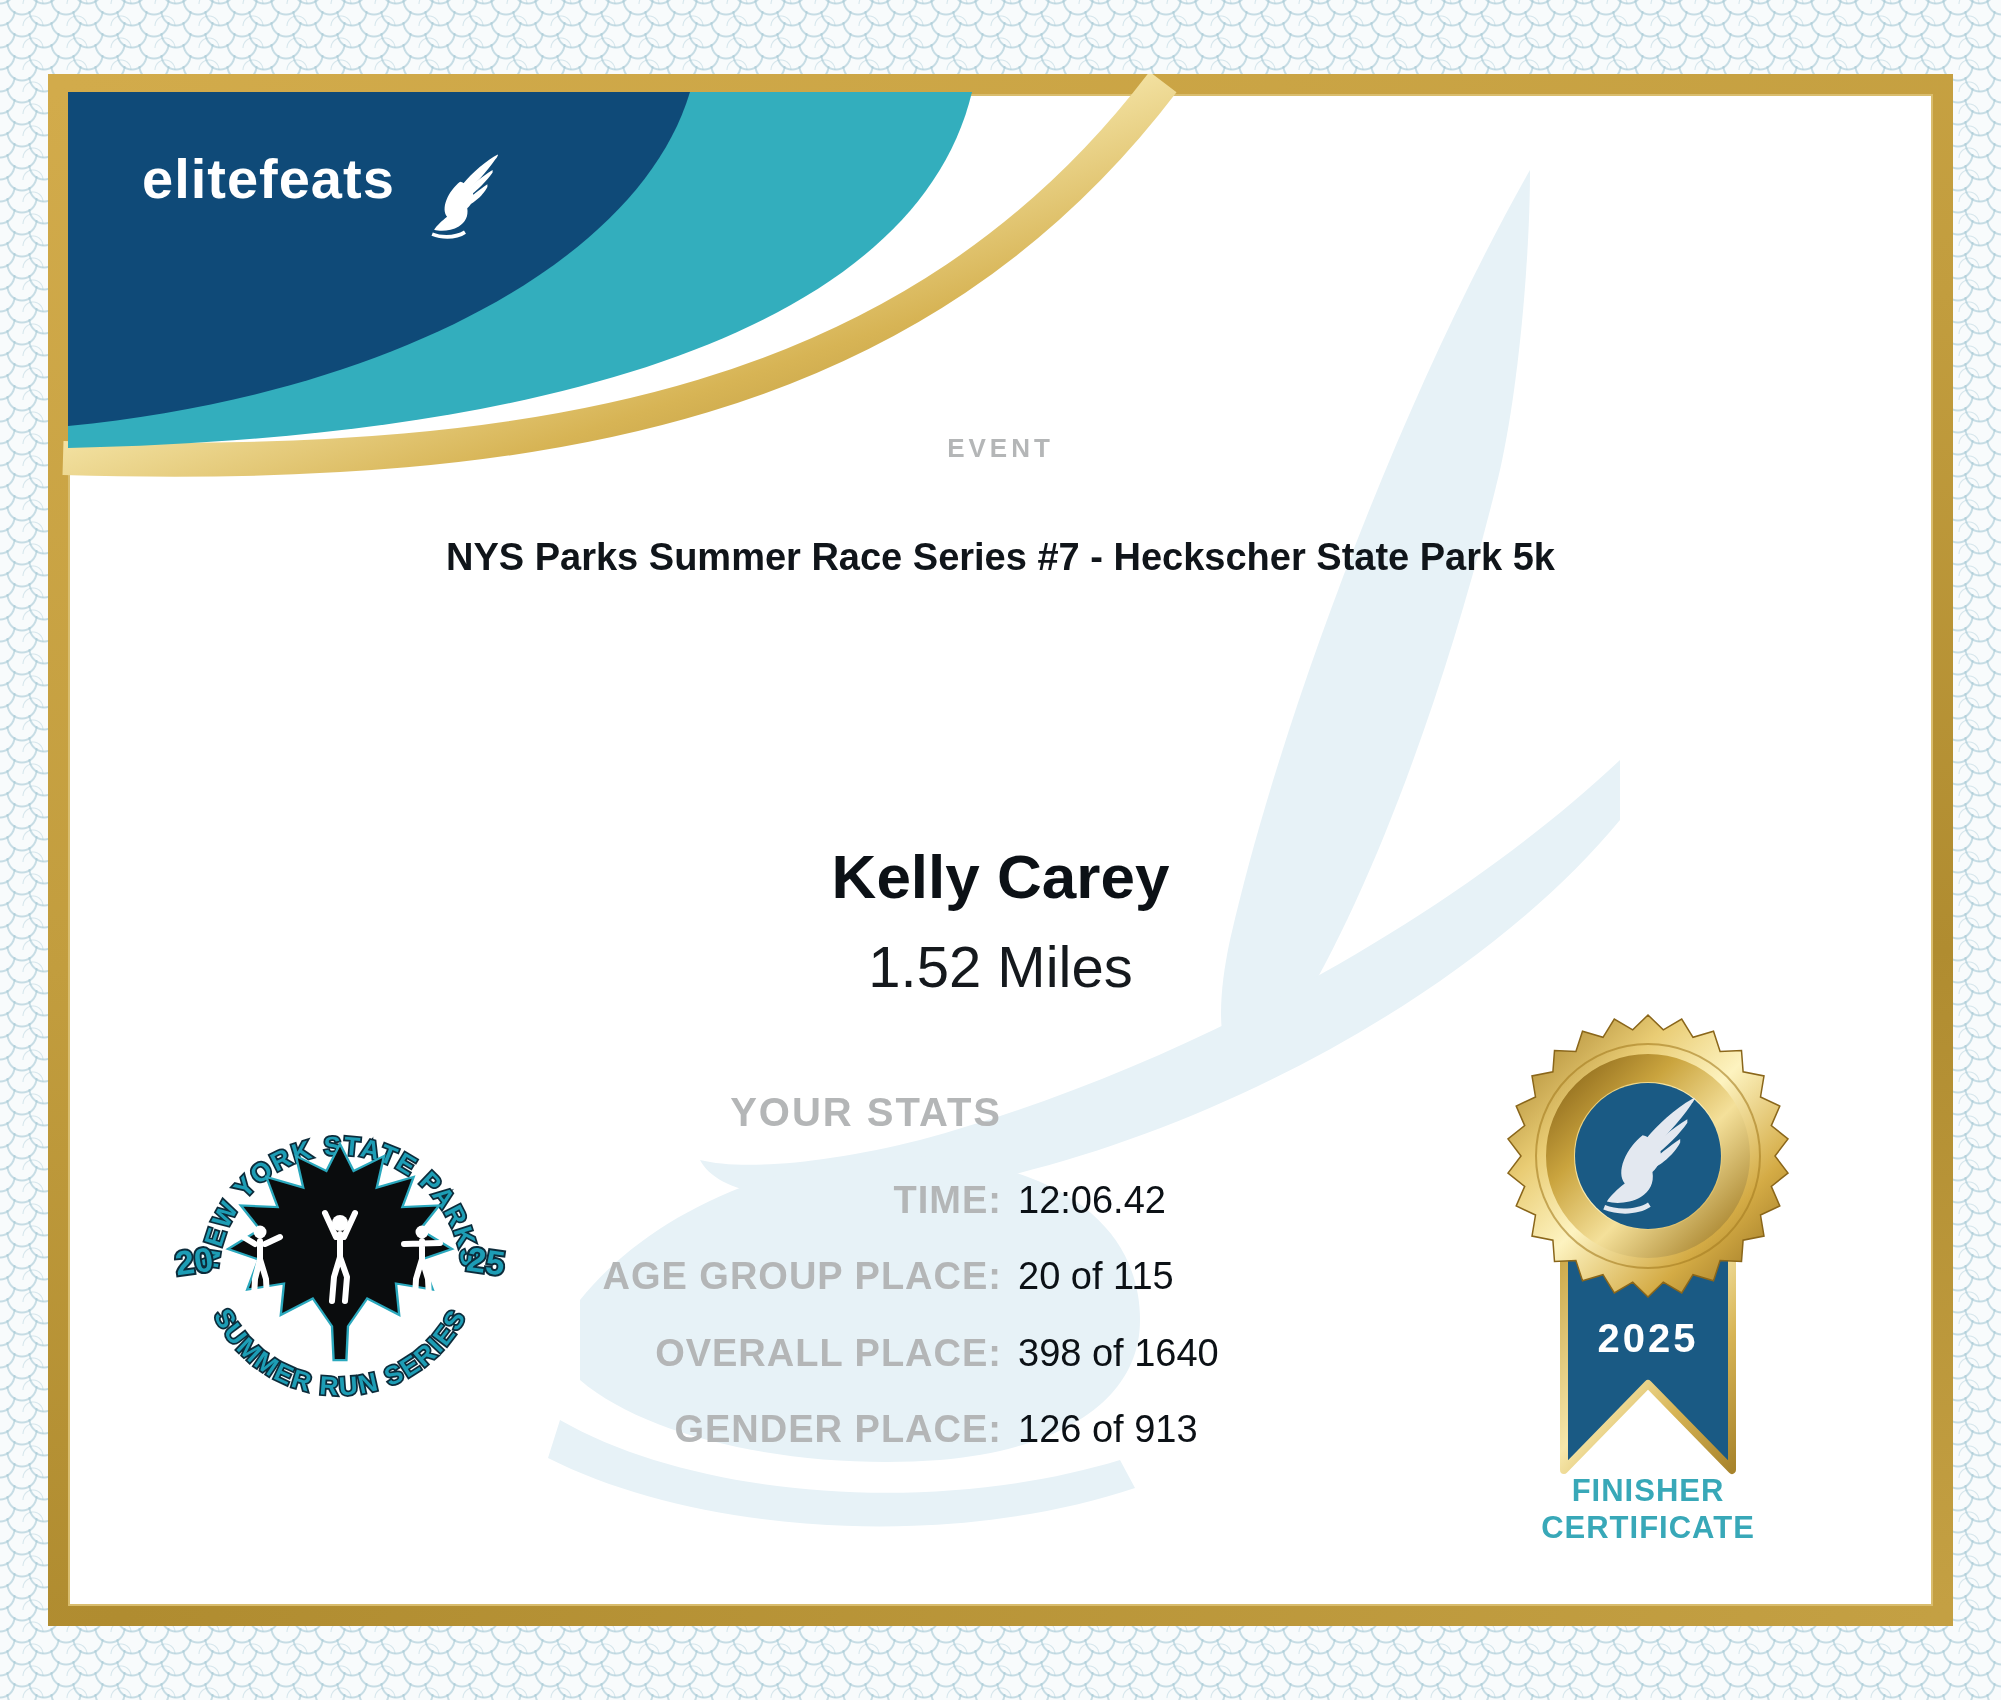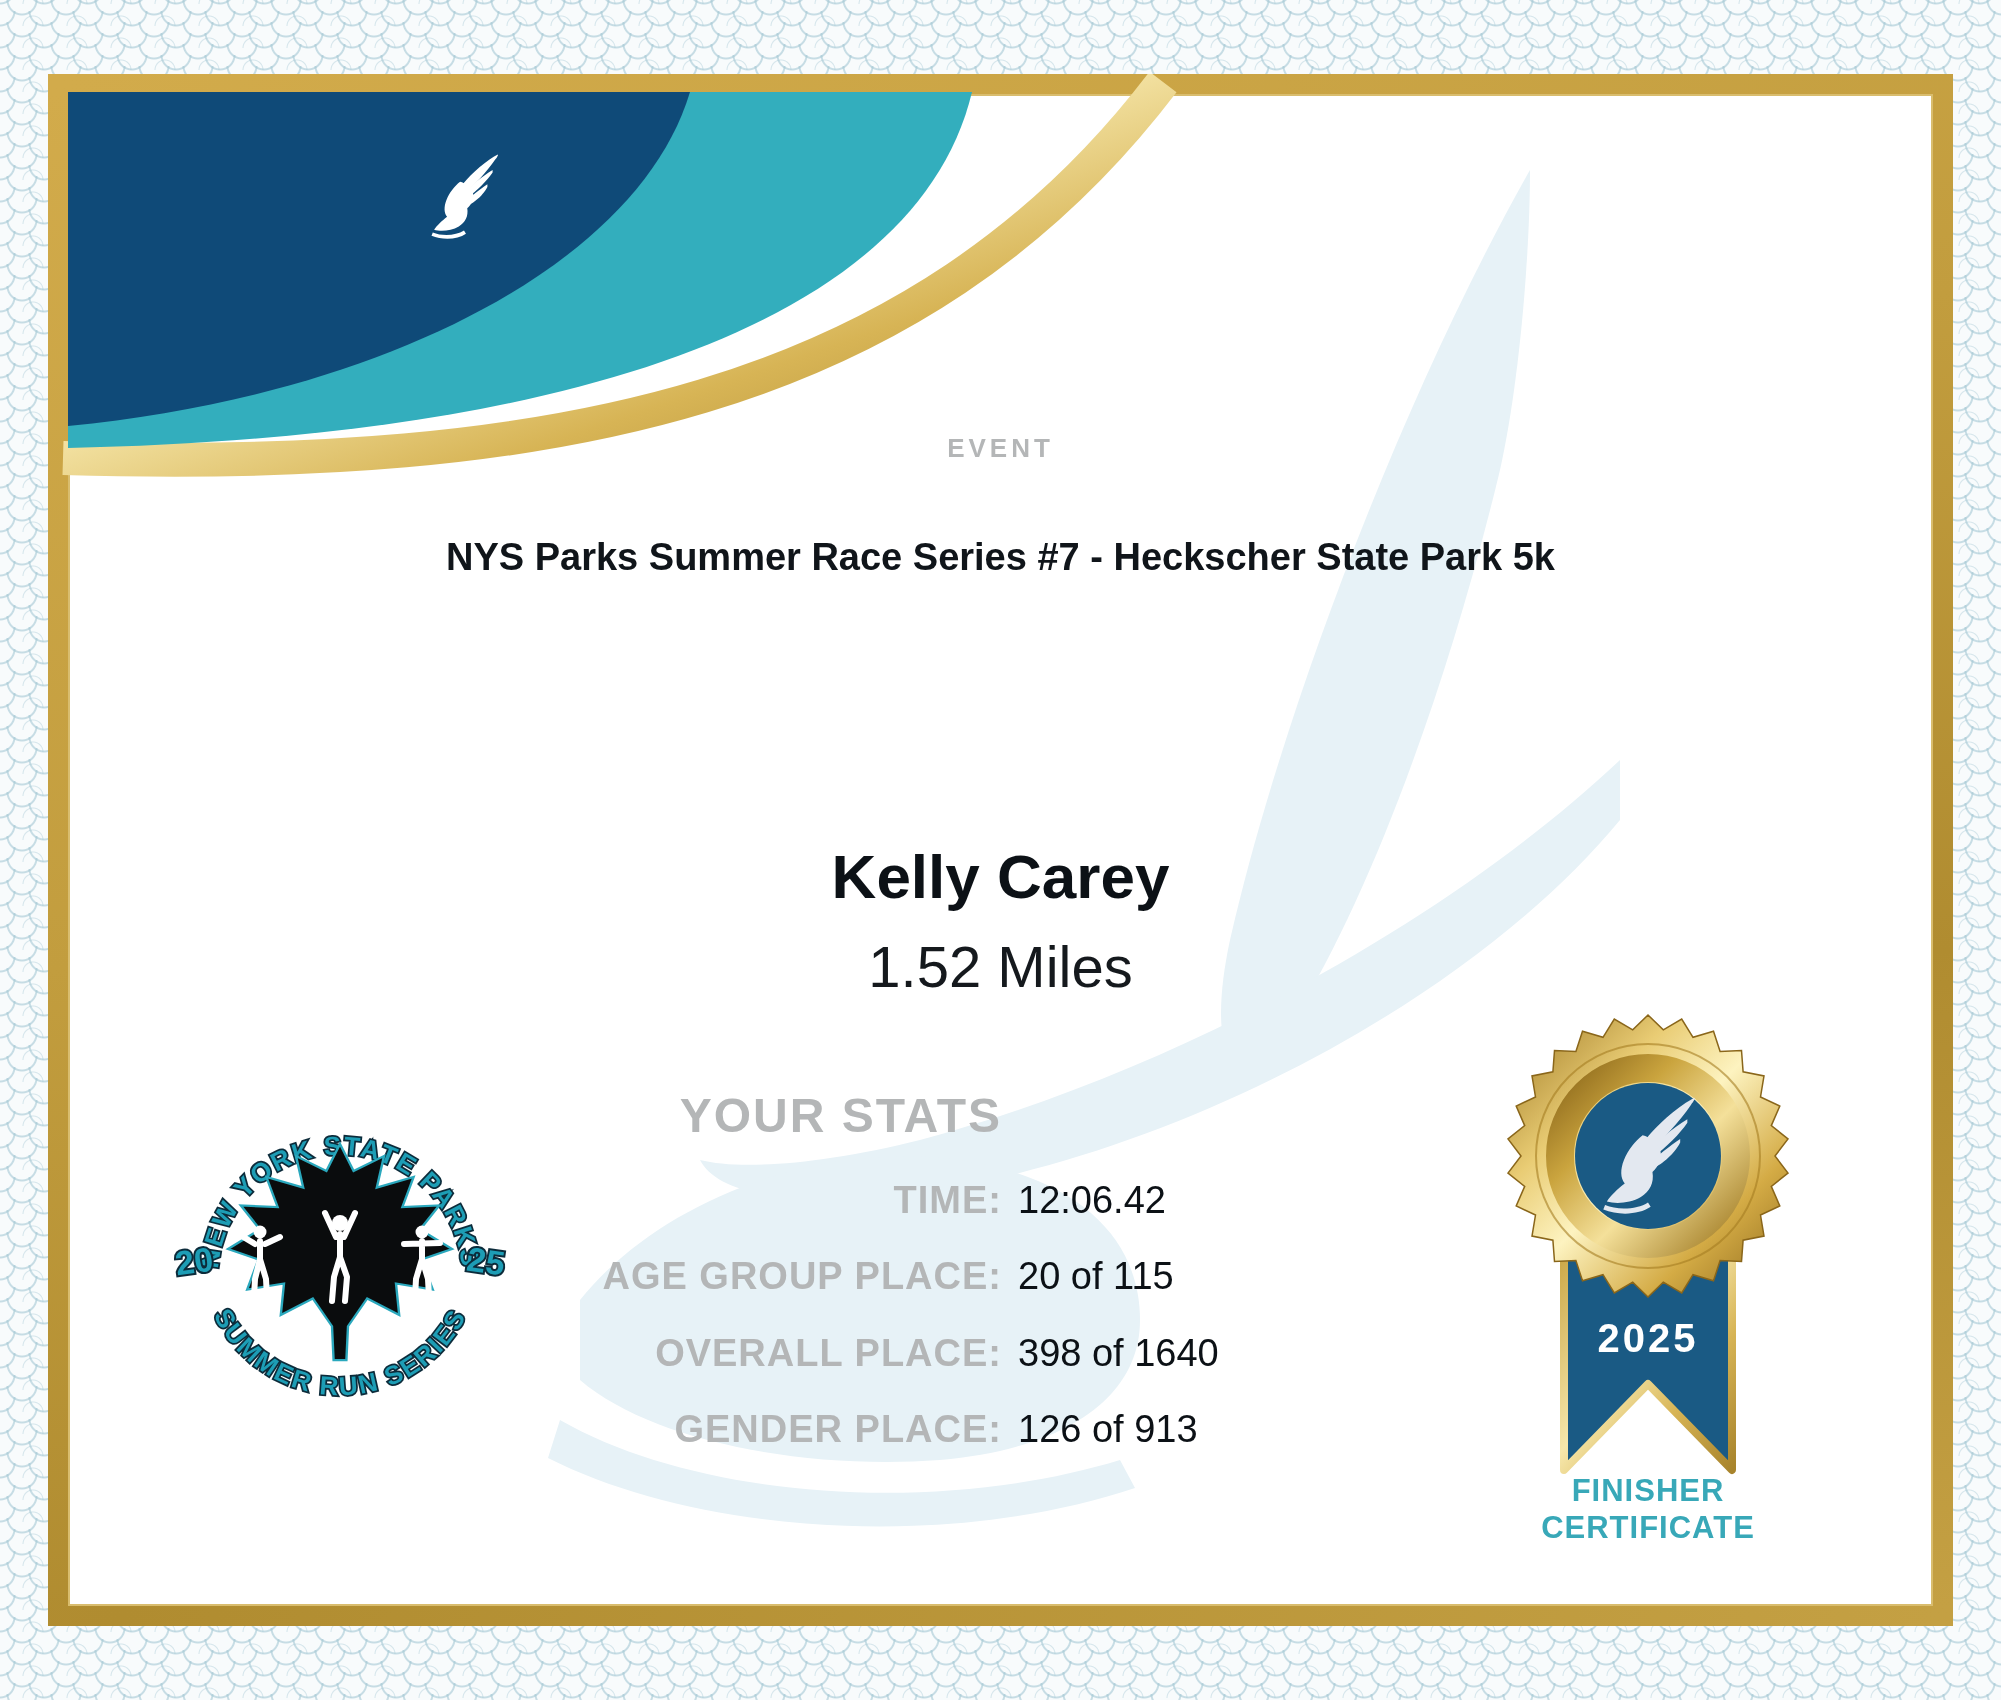--- a/index.html
+++ b/index.html
@@ -25,21 +25,21 @@
     box-shadow:inset 0 0 0 2px #d9bd6e;
     box-sizing:border-box;
   }
   .gray-label{color:#b4b6b7;font-weight:bold;}
   .center-line{left:0;right:0;text-align:center;line-height:1;}
   #event-label{top:435px;font-size:26px;letter-spacing:4px;}
   #event-name{top:538px;font-size:38px;font-weight:bold;color:#10151a;text-align:center;}
   #award-intro{top:777px;font-size:36px;letter-spacing:2px;}
   #recipient-name{top:846px;font-size:62px;font-weight:bold;color:#0c1116;}
   #distance{top:938px;font-size:58px;color:#15191d;}
-  #stats-heading{top:1092px;left:0;width:1002px;text-align:right;font-size:48px;letter-spacing:2px;line-height:1;}
+  #stats-heading{top:1092px;left:0;width:1002px;text-align:right;font-size:40px;letter-spacing:2px;line-height:1;}
   .stat-row{left:0;right:0;height:40px;}
   .stat-label{position:absolute;left:0;width:1002px;text-align:right;font-size:38px;letter-spacing:1px;line-height:1;}
   .stat-value{position:absolute;left:1018px;font-size:38px;font-weight:normal;color:#0c1116;line-height:1;}
   #brand-wordmark{left:142px;top:151px;font-size:56px;font-weight:bold;color:#ffffff;letter-spacing:1px;line-height:1;}
   #badge-caption{left:1468px;top:1472px;width:360px;text-align:center;color:#38a8b8;font-weight:bold;font-size:31px;line-height:37px;letter-spacing:1px;}
   svg text{font-family:"Liberation Sans","DejaVu Sans",sans-serif;}
 </style>
 </head>
 <body>
 
@@ -86,20 +86,21 @@
       <path d="M160,1300 C300,1380 540,1395 720,1340 L735,1368 C550,1430 300,1415 148,1338 Z"></path>
     </g>
   </svg>
 
   <svg class="abs" style="left:48px;top:74px;" width="1180" height="420" viewBox="0 0 1180 420">
     <path d="M1115,8 C870,330 500,398 15,384" fill="none" stroke="url(#goldBand)" stroke-width="34"></path>
     <path fill="#33aebd" d="M20,18 H924 C868,252 512,364 20,374 Z"></path>
     <path fill="#0f4a78" d="M20,18 H642 C590,192 330,322 20,352 Z"></path>
   </svg>
 
+  <div id="brand-wordmark" class="abs">elitefeats</div>
   <svg class="abs" style="left:425px;top:134px;" width="78" height="124" viewBox="0 0 120 132">
     <g fill="#ffffff">
         <use href="#wingfoot"></use>
       </g>
   </svg>
 
   <div id="event-label" class="abs center-line gray-label">EVENT</div>
   <div id="event-name" class="abs center-line">NYS Parks Summer Race Series #7 - Heckscher State Park 5k</div>
   <div id="recipient-name" class="abs center-line">Kelly Carey</div>
   <div id="distance" class="abs center-line">1.52 Miles</div>

